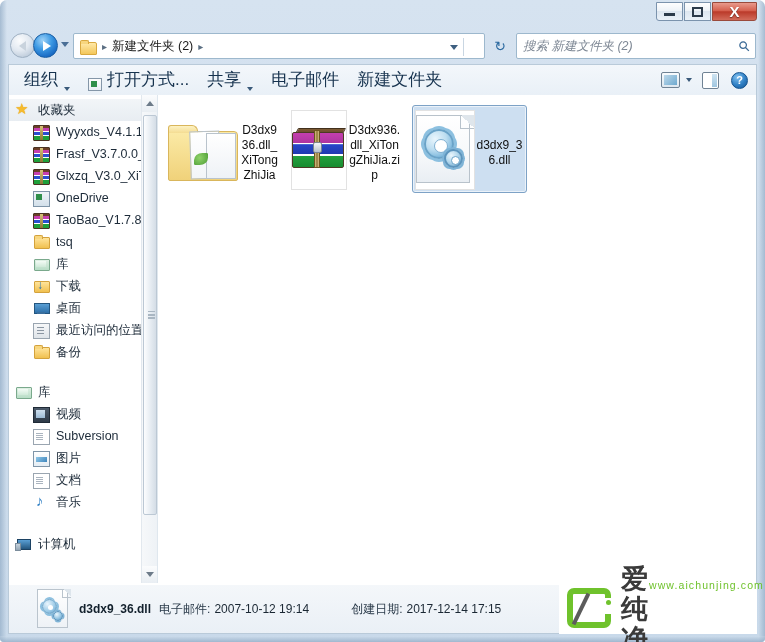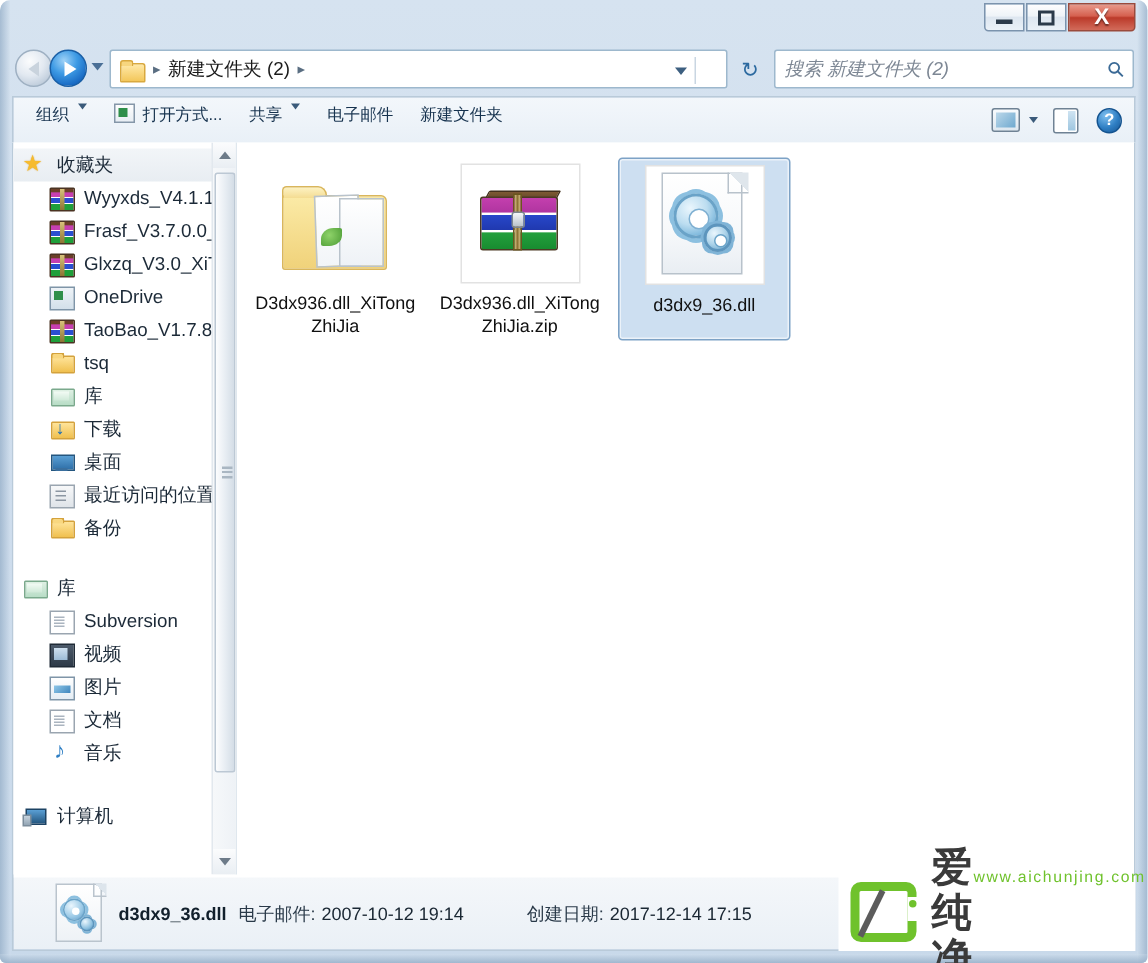--- a/index.html
+++ b/index.html
@@ -93,22 +93,22 @@
   #searchplaceholder { font-size:12.5px; color:#7d8794; font-style:italic; flex:1; }
   #searchicon { color:#3b6a96; font-size:14px; transform:rotate(-45deg); }
 
   
   #toolbar {
     position:absolute; left:8px; top:64px; width:749px; height:31px;
     background: linear-gradient(180deg,#f3f7fb 0%,#e9f0f7 100%);
     border:1px solid #b9cad9; border-bottom:none;
     display:flex; align-items:center; padding:0 6px;
   }
-  .tbitem { display:flex; align-items:flex-start; height:24px; padding:0 8px;
-    font-size:11px; color:#16324e; cursor:default; border:1px solid transparent; border-radius:2px; }
+  .tbitem { display:flex; align-items:flex-end; height:24px; padding:0 8px;
+    font-size:17px; color:#16324e; cursor:default; border:1px solid transparent; border-radius:2px; }
   .tbcaret { width:0;height:0;border-left:3.5px solid transparent;border-right:3.5px solid transparent;
     border-top:4.5px solid #3a5a7a; margin-left:6px; }
   .tb-openicon { width:14px;height:13px; margin-right:5px; position:relative;
     background:linear-gradient(180deg,#fdfdfd,#e8eef4); border:1px solid #8496a8; }
   .tb-openicon::after{content:"";position:absolute;left:2px;top:2px;width:6px;height:6px;background:#2f8f4a;}
   #tb-right { margin-left:auto; display:flex; align-items:center; gap:2px; padding-right:2px; }
   .tb-viewicon { width:19px;height:16px; border:1px solid #6f8294; border-radius:2px;
     background:linear-gradient(180deg,#f8fbfd,#dde7ef); position:relative; }
   .tb-viewicon::after{content:"";position:absolute;left:2px;top:2px;right:2px;bottom:2px;
     background:linear-gradient(135deg,#bcd8ea,#6ea9cf);}
@@ -195,21 +195,21 @@
     background:linear-gradient(90deg,#fcfdfe,#e6ecf2 55%,#d4dde6 100%);
     border:1px solid #bcc8d4; border-radius:2px; }
   #sb-grip { position:absolute; left:4px; top:50%; margin-top:-4px; width:7px; height:8px;
     background:linear-gradient(180deg,#a9b6c2 0%,#a9b6c2 18%,transparent 18%,transparent 40%,
       #a9b6c2 40%,#a9b6c2 58%,transparent 58%,transparent 80%,#a9b6c2 80%,#a9b6c2 100%); }
   #sb-down { position:absolute; left:0; bottom:0; }
 
   
   #filearea { flex:1; position:relative; background:#ffffff; padding:10px 0 0 8px; }
   #filegrid { display:flex; gap:0px; }
-  .fileitem { width:115px; padding:4px 2px 2px 2px; display:flex; flex-direction:column;
+  .fileitem { width:115px; padding:4px 2px 2px 2px; display:flex; flex-direction:row;
     align-items:center; margin-right:8px; }
   .thumb-wrap { width:80px; height:80px; display:flex; align-items:center; justify-content:center;
     position:relative; }
   .thumb-wrap.bordered { border:1px solid #e2e2e2; background:#ffffff; }
   .flabel { margin-top:6px; font-size:12px; line-height:15px; color:#101010; text-align:center;
     width:107px; word-break:break-all; }
   .fileitem.sel { background:#cddff1; border:1px solid #7da2c6; border-radius:3px;
     box-shadow: inset 0 0 0 1px rgba(255,255,255,.6); }
   .fileitem.sel .flabel { background:transparent; }
 
@@ -447,26 +447,26 @@
           <span class="nv-lbl">备份</span>
         </div>
 
         <div style="height:18px;"></div>
 
         <div class="nv head">
           <span class="ic ic-lib"></span>
           <span class="nv-lbl">库</span>
         </div>
         <div class="nv child">
+          <span class="ic ic-video"></span>
+          <span class="nv-lbl">视频</span>
+        </div>
+        <div class="nv child">
           <span class="ic ic-doc"></span>
           <span class="nv-lbl">Subversion</span>
-        </div>
-        <div class="nv child">
-          <span class="ic ic-video"></span>
-          <span class="nv-lbl">视频</span>
         </div>
         <div class="nv child">
           <span class="ic ic-picture"></span>
           <span class="nv-lbl">图片</span>
         </div>
         <div class="nv child">
           <span class="ic ic-doc"></span>
           <span class="nv-lbl">文档</span>
         </div>
         <div class="nv child">

